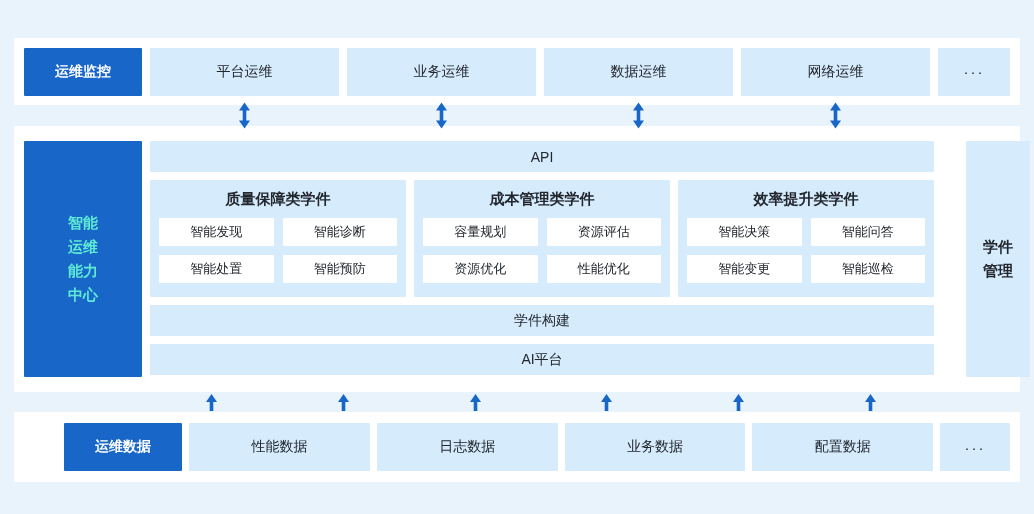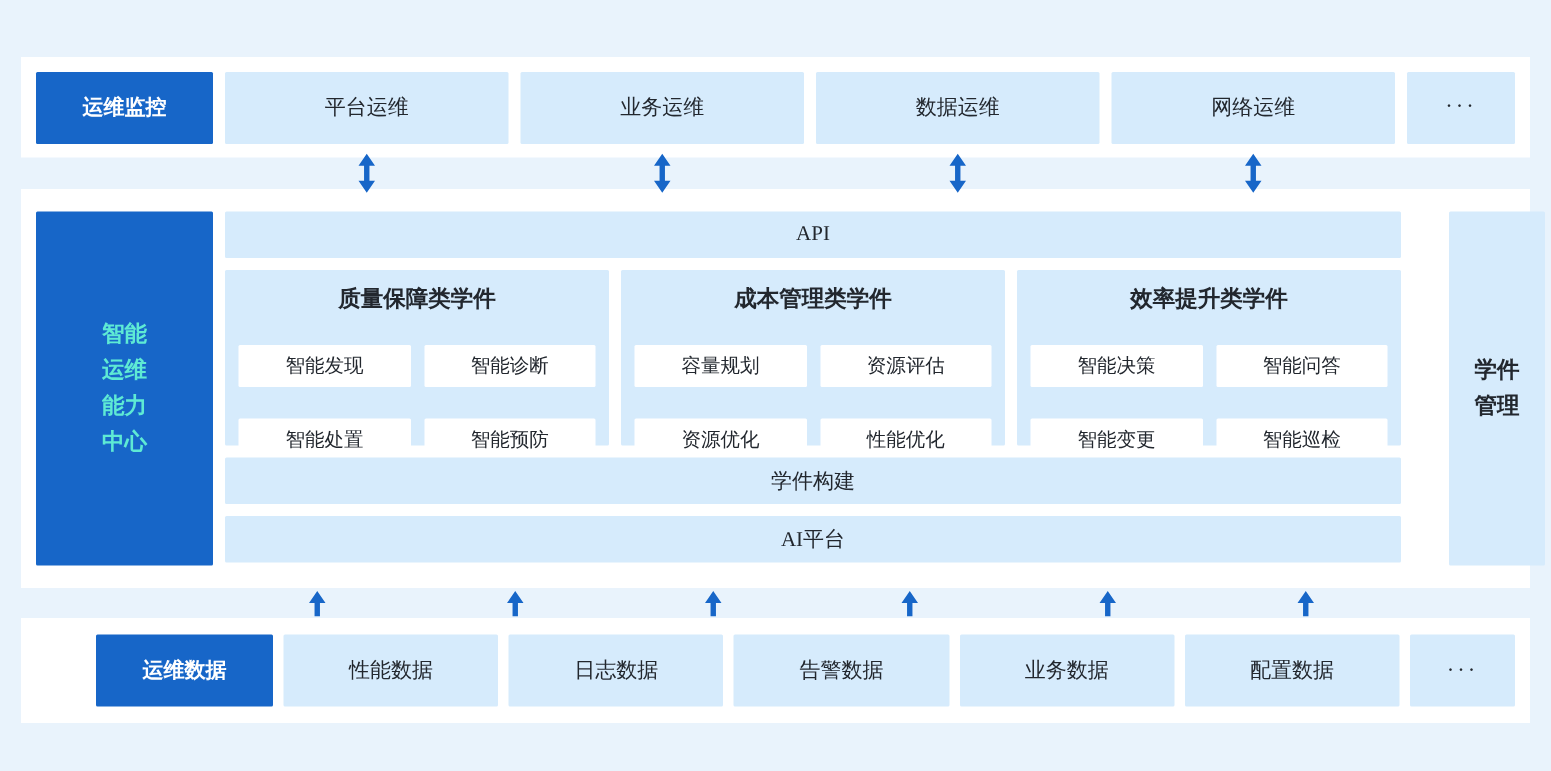--- a/index.html
+++ b/index.html
@@ -1,20 +1,20 @@
 <!DOCTYPE html>
 <html><head>
 <meta charset="utf-8">
 <style>
   * { margin:0; padding:0; box-sizing:border-box; }
   html,body { width:1034px; height:514px; }
   .page {
     position:relative; width:1034px; height:514px;
     background:#e9f3fc; overflow:hidden;
-    font-family:Liberation Serif, serif;
+    font-family:Liberation Sans, sans-serif;
     color:#22272e; font-size:14px;
   }
   .panel { position:absolute; left:14px; width:1006px; background:#ffffff; }
   .panel-top    { top:38px;  height:67px; }
   .panel-mid    { top:126px; height:266px; }
   .panel-bottom { top:412px; height:70px; }
 
   .hrow { display:flex; align-items:center; height:100%; padding:0 10px; gap:8px; }
   .lead {
     flex:none; width:118px; height:48px; background:#1766c8; color:#ffffff;
@@ -49,21 +49,21 @@
   .bar {
     height:31px; background:#d6ebfc; border-radius:1px;
     display:flex; align-items:center; justify-content:center; font-size:14px;
   }
   .cols { display:flex; gap:8px; height:117px; }
   .col { flex:1; background:#d6ebfc; border-radius:1px; padding:0 9px; }
   .col-title { height:38px; display:flex; align-items:center; justify-content:center; font-size:15px; font-weight:600; }
   .col-grid { display:grid; grid-template-columns:1fr 1fr; gap:9px; }
   .wbox {
     height:28px; background:#ffffff; border-radius:1px;
-    display:flex; align-items:center; justify-content:center; font-size:13px;margin-top:12px;
+    display:flex; align-items:center; justify-content:center; font-size:13px;
   }
 
   
   .arrow-row { position:absolute; left:14px; width:1006px; display:flex; padding:0 10px; gap:8px; z-index:3; }
   .sp-lead { flex:none; width:118px; }
   .sp-more { flex:none; width:72px; }
   .arrow-cell { flex:1; display:flex; align-items:center; justify-content:center; }
   .arrows-top { top:101px; height:28px; }
   .arrows-bottom { top:393px; height:18px; gap:7px; }
   .arrows-bottom .sp-more { width:70px; }
@@ -194,20 +194,19 @@
         </svg>
     </div>
     <div class="sp-more"></div>
   </div>
 
   <div class="panel panel-bottom">
     <div class="hrow">
       <div class="lead">运维数据</div>
       <div class="cell">性能数据</div>
       <div class="cell">日志数据</div>
-      <div class="cell">告警数据</div>
       <div class="cell">业务数据</div>
       <div class="cell">配置数据</div>
       <div class="more">···</div>
     </div>
   </div>
 
 </div>
 
 </body></html>

